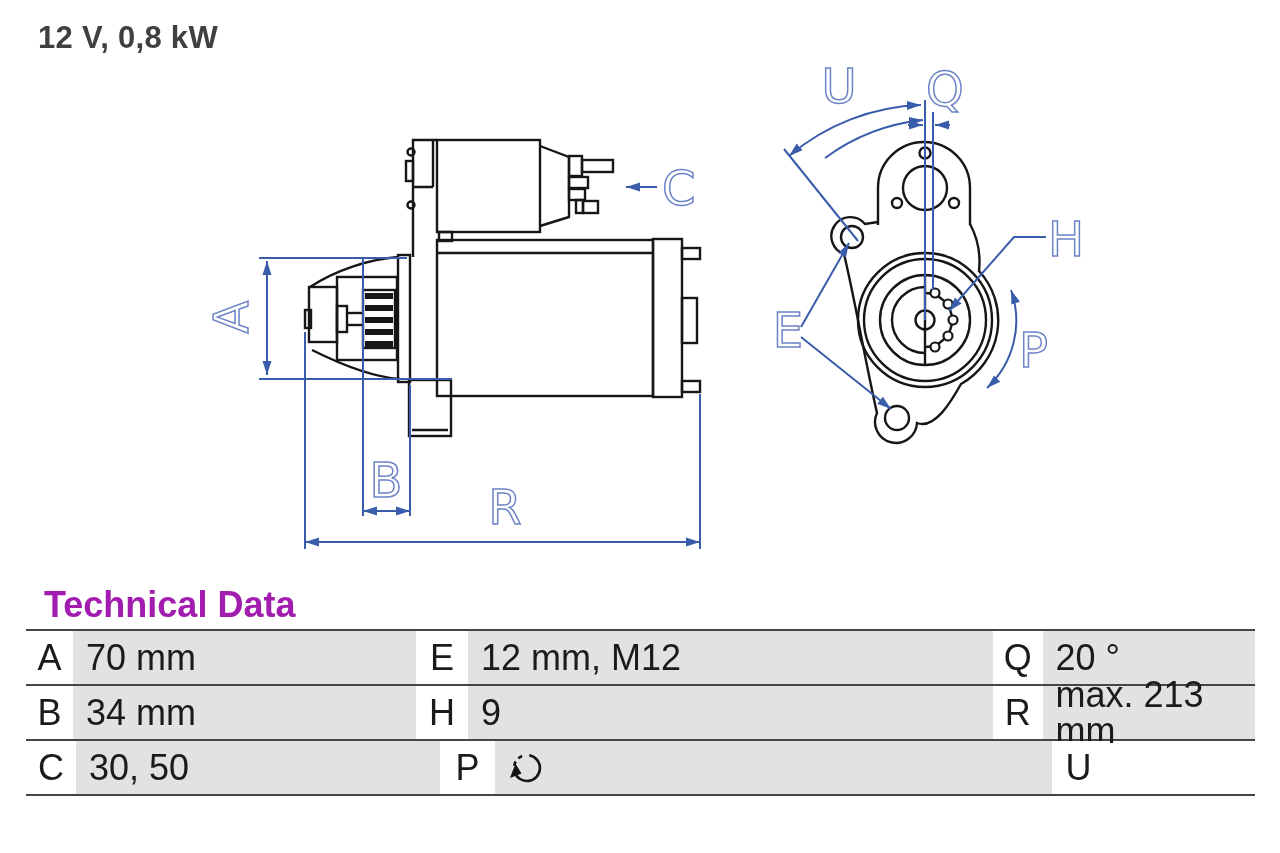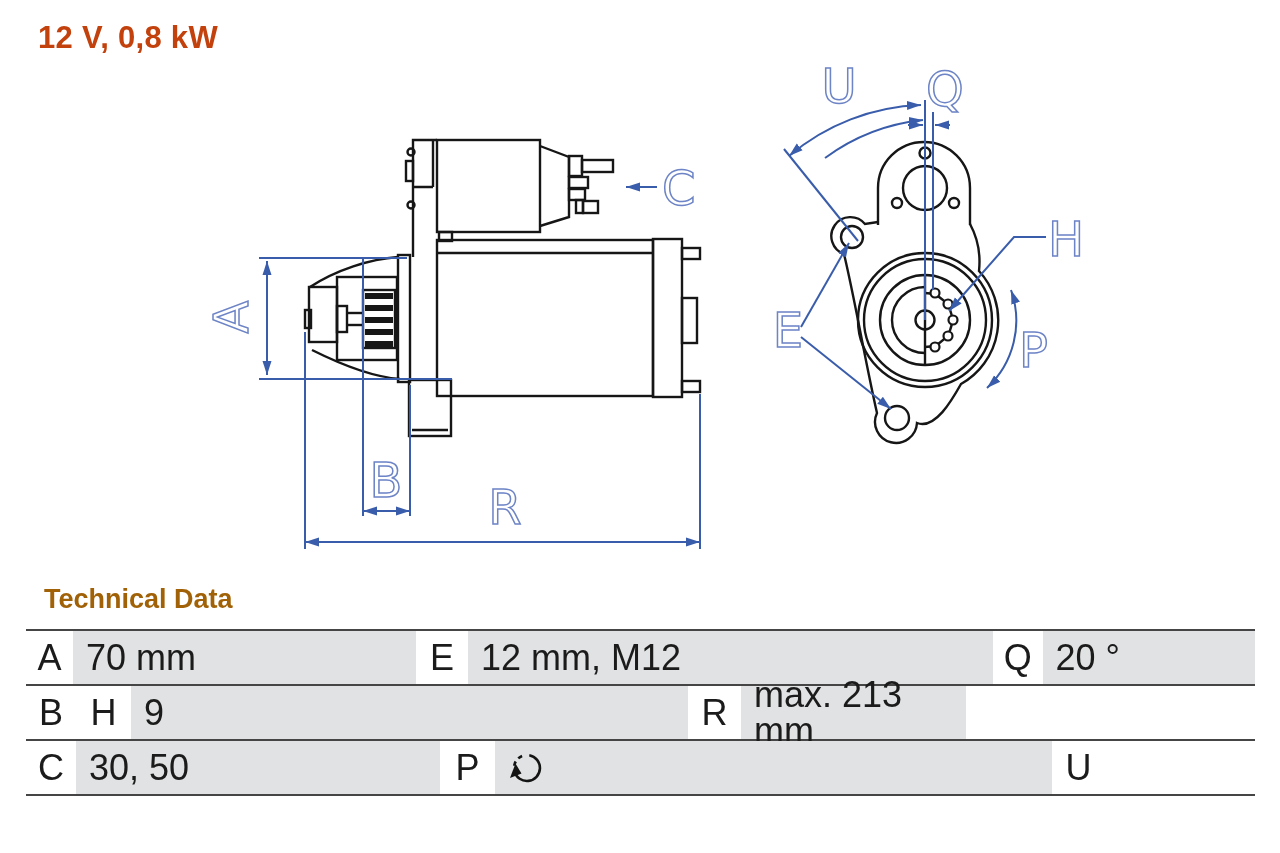--- a/index.html
+++ b/index.html
@@ -2,25 +2,25 @@
 <html><head>
 <meta charset="utf-8">
 <style>
   html,body { margin:0; padding:0; }
   body {
     width:1280px; height:853px; background:#ffffff; position:relative;
     font-family:"Liberation Sans", sans-serif; overflow:hidden;
   }
   .title {
     position:absolute; left:38px; top:20px;
-    font-size:31px; font-weight:700; color:#c2410c; letter-spacing:0.3px;
+    font-size:31px; font-weight:700; color:#404040; letter-spacing:0.3px;
   }
   .heading {
     position:absolute; left:44px; top:584px;
-    font-size:27px; font-weight:700; color:#a16207;
+    font-size:36px; font-weight:700; color:#a21caf;
   }
   .drawing-svg { position:absolute; left:0; top:0; }
 
   
   .tdtable {
     position:absolute; left:26px; top:629px; width:1229px;
     border-top:2px solid #454545;
   }
   .trow {
     display:flex; height:53px; border-bottom:2px solid #454545;
@@ -191,20 +191,21 @@
   <div class="trow">
     <div class="c-key w-k1">A</div>
     <div class="c-val w-v1">70 mm</div>
     <div class="c-key w-k2">E</div>
     <div class="c-val w-v2">12 mm, M12</div>
     <div class="c-key w-k3">Q</div>
     <div class="c-val w-v3">20 °</div>
   </div>
   <div class="trow">
     <div class="c-key w-k1">B</div>
+    <div class="c-val w-v1">34 mm</div>
     <div class="c-key w-k2">H</div>
     <div class="c-val w-v2">9</div>
     <div class="c-key w-k3">R</div>
     <div class="c-val w-v3">max. 213 mm</div>
   </div>
   <div class="trow">
     <div class="c-key w-k1">C</div>
     <div class="c-val w-v1">30, 50</div>
     <div class="c-key w-k2">P</div>
     <div class="c-val w-v2">

